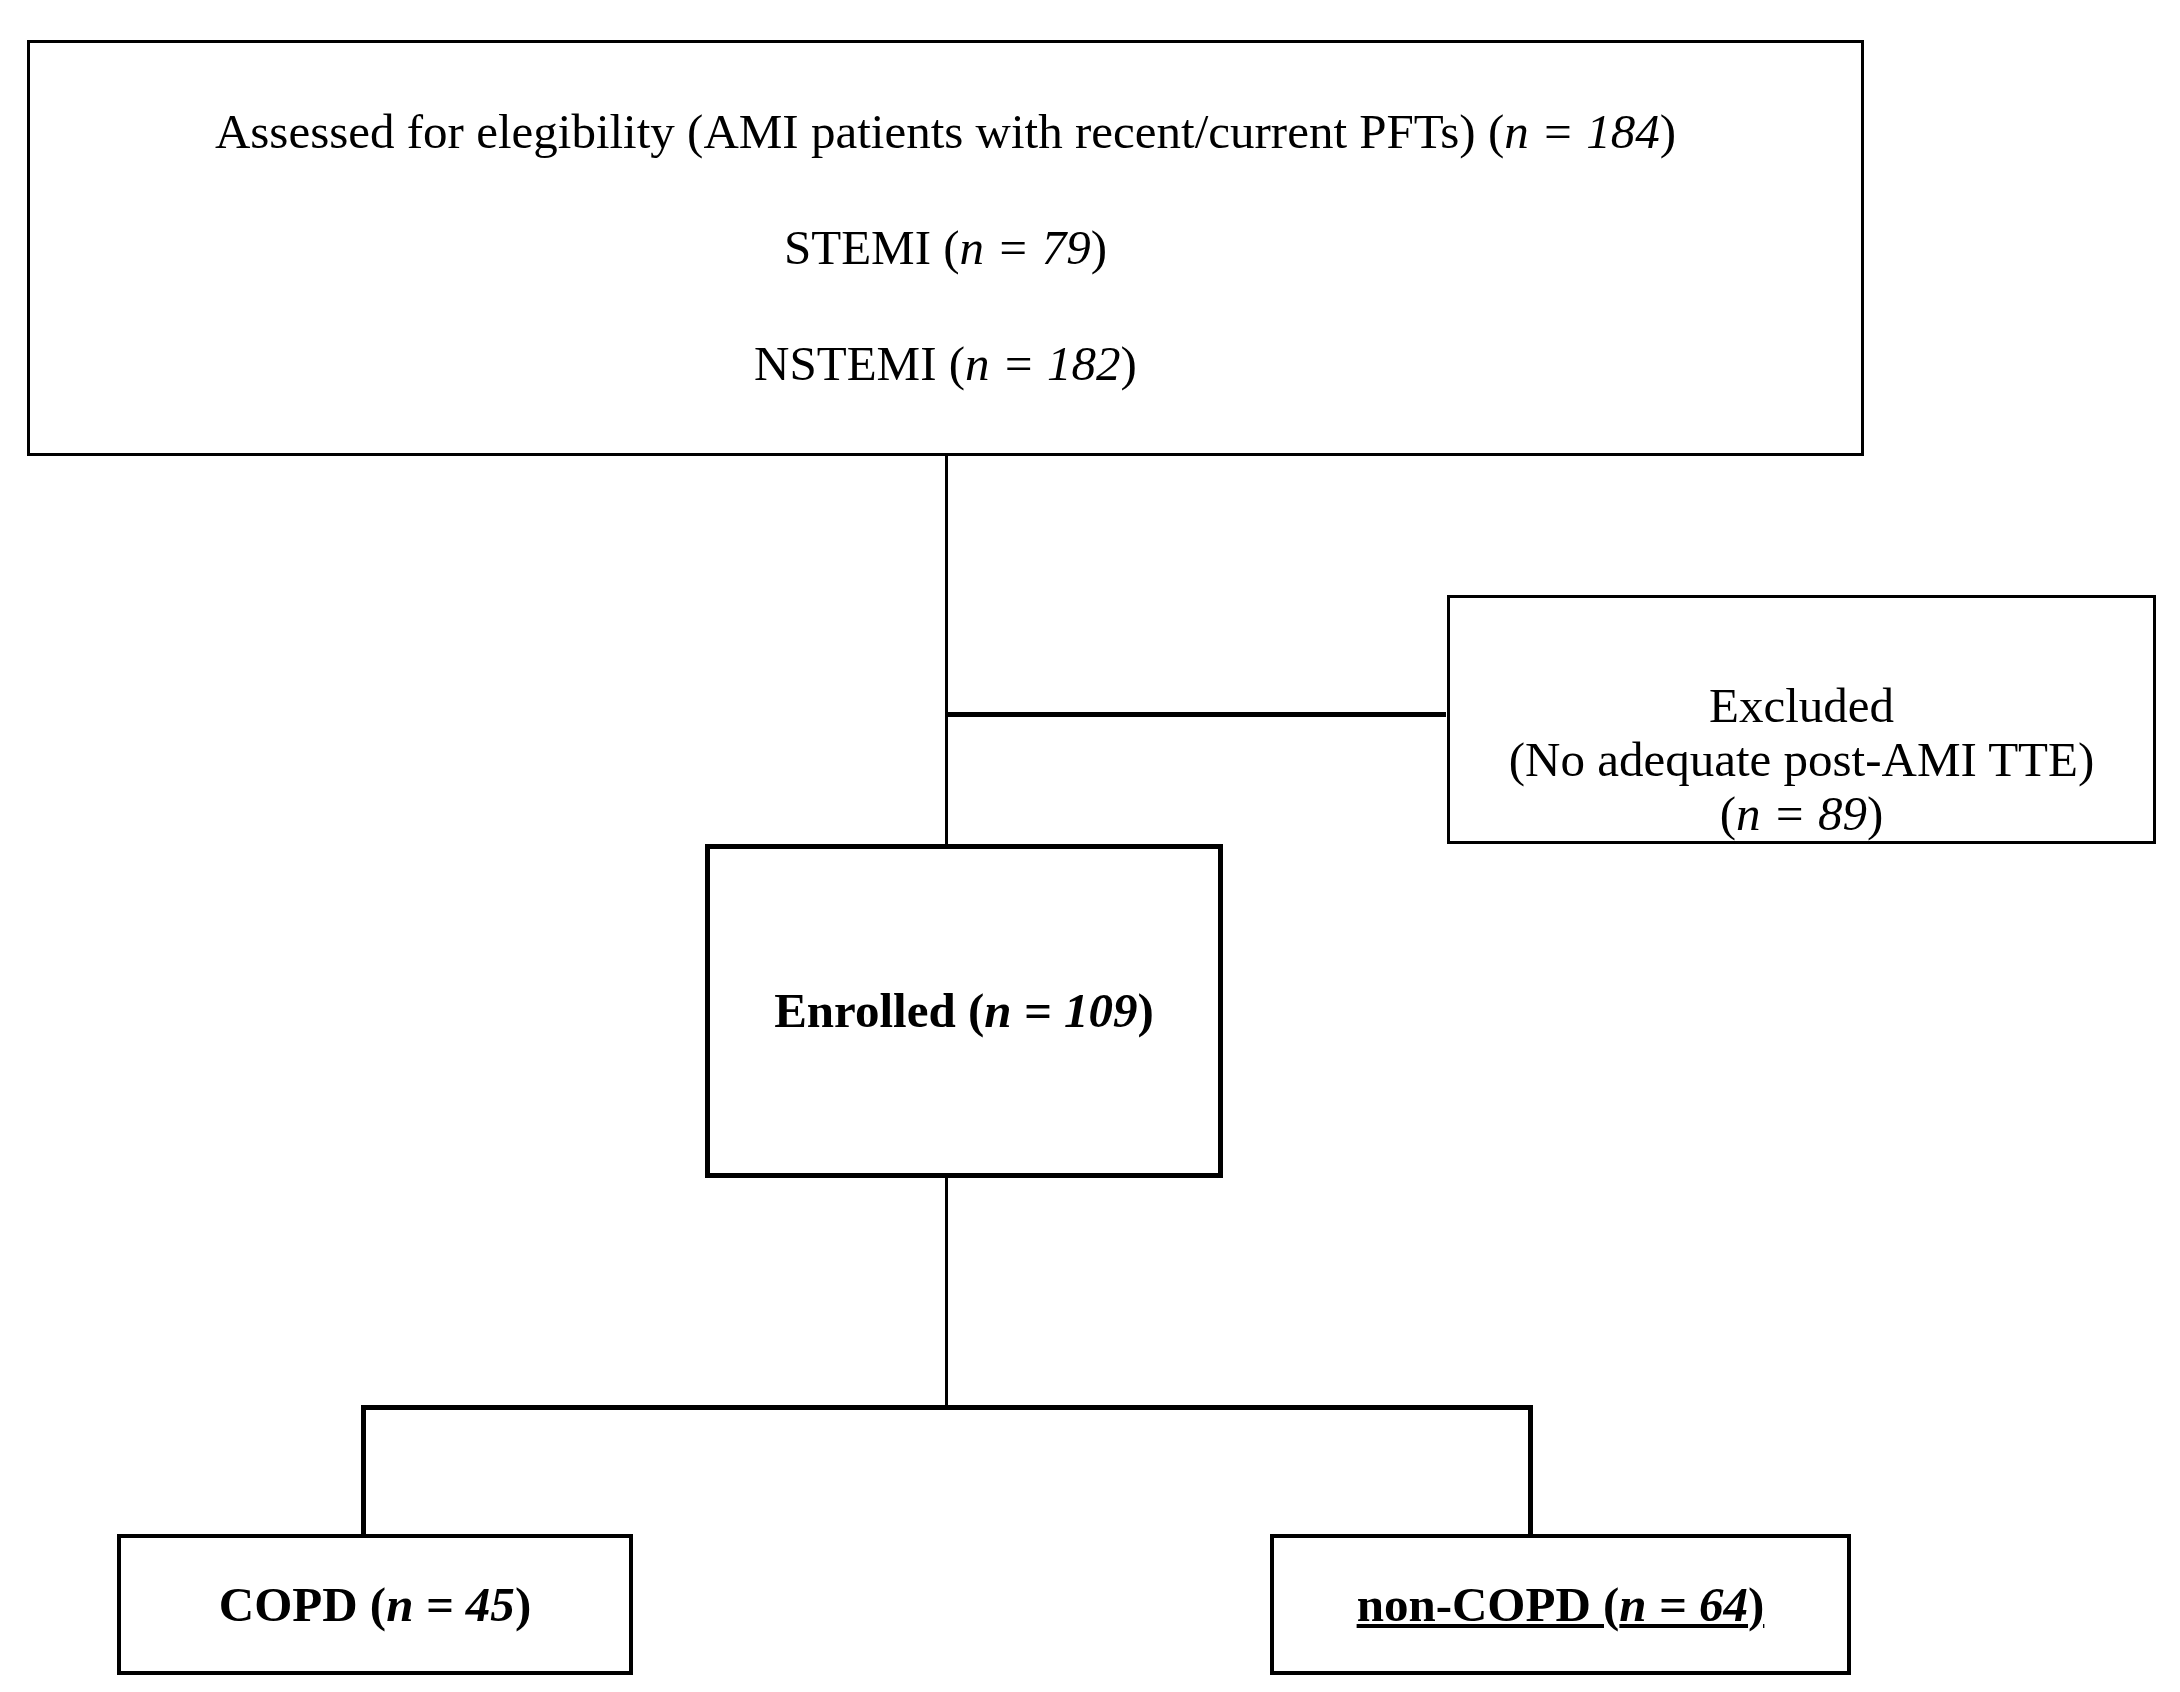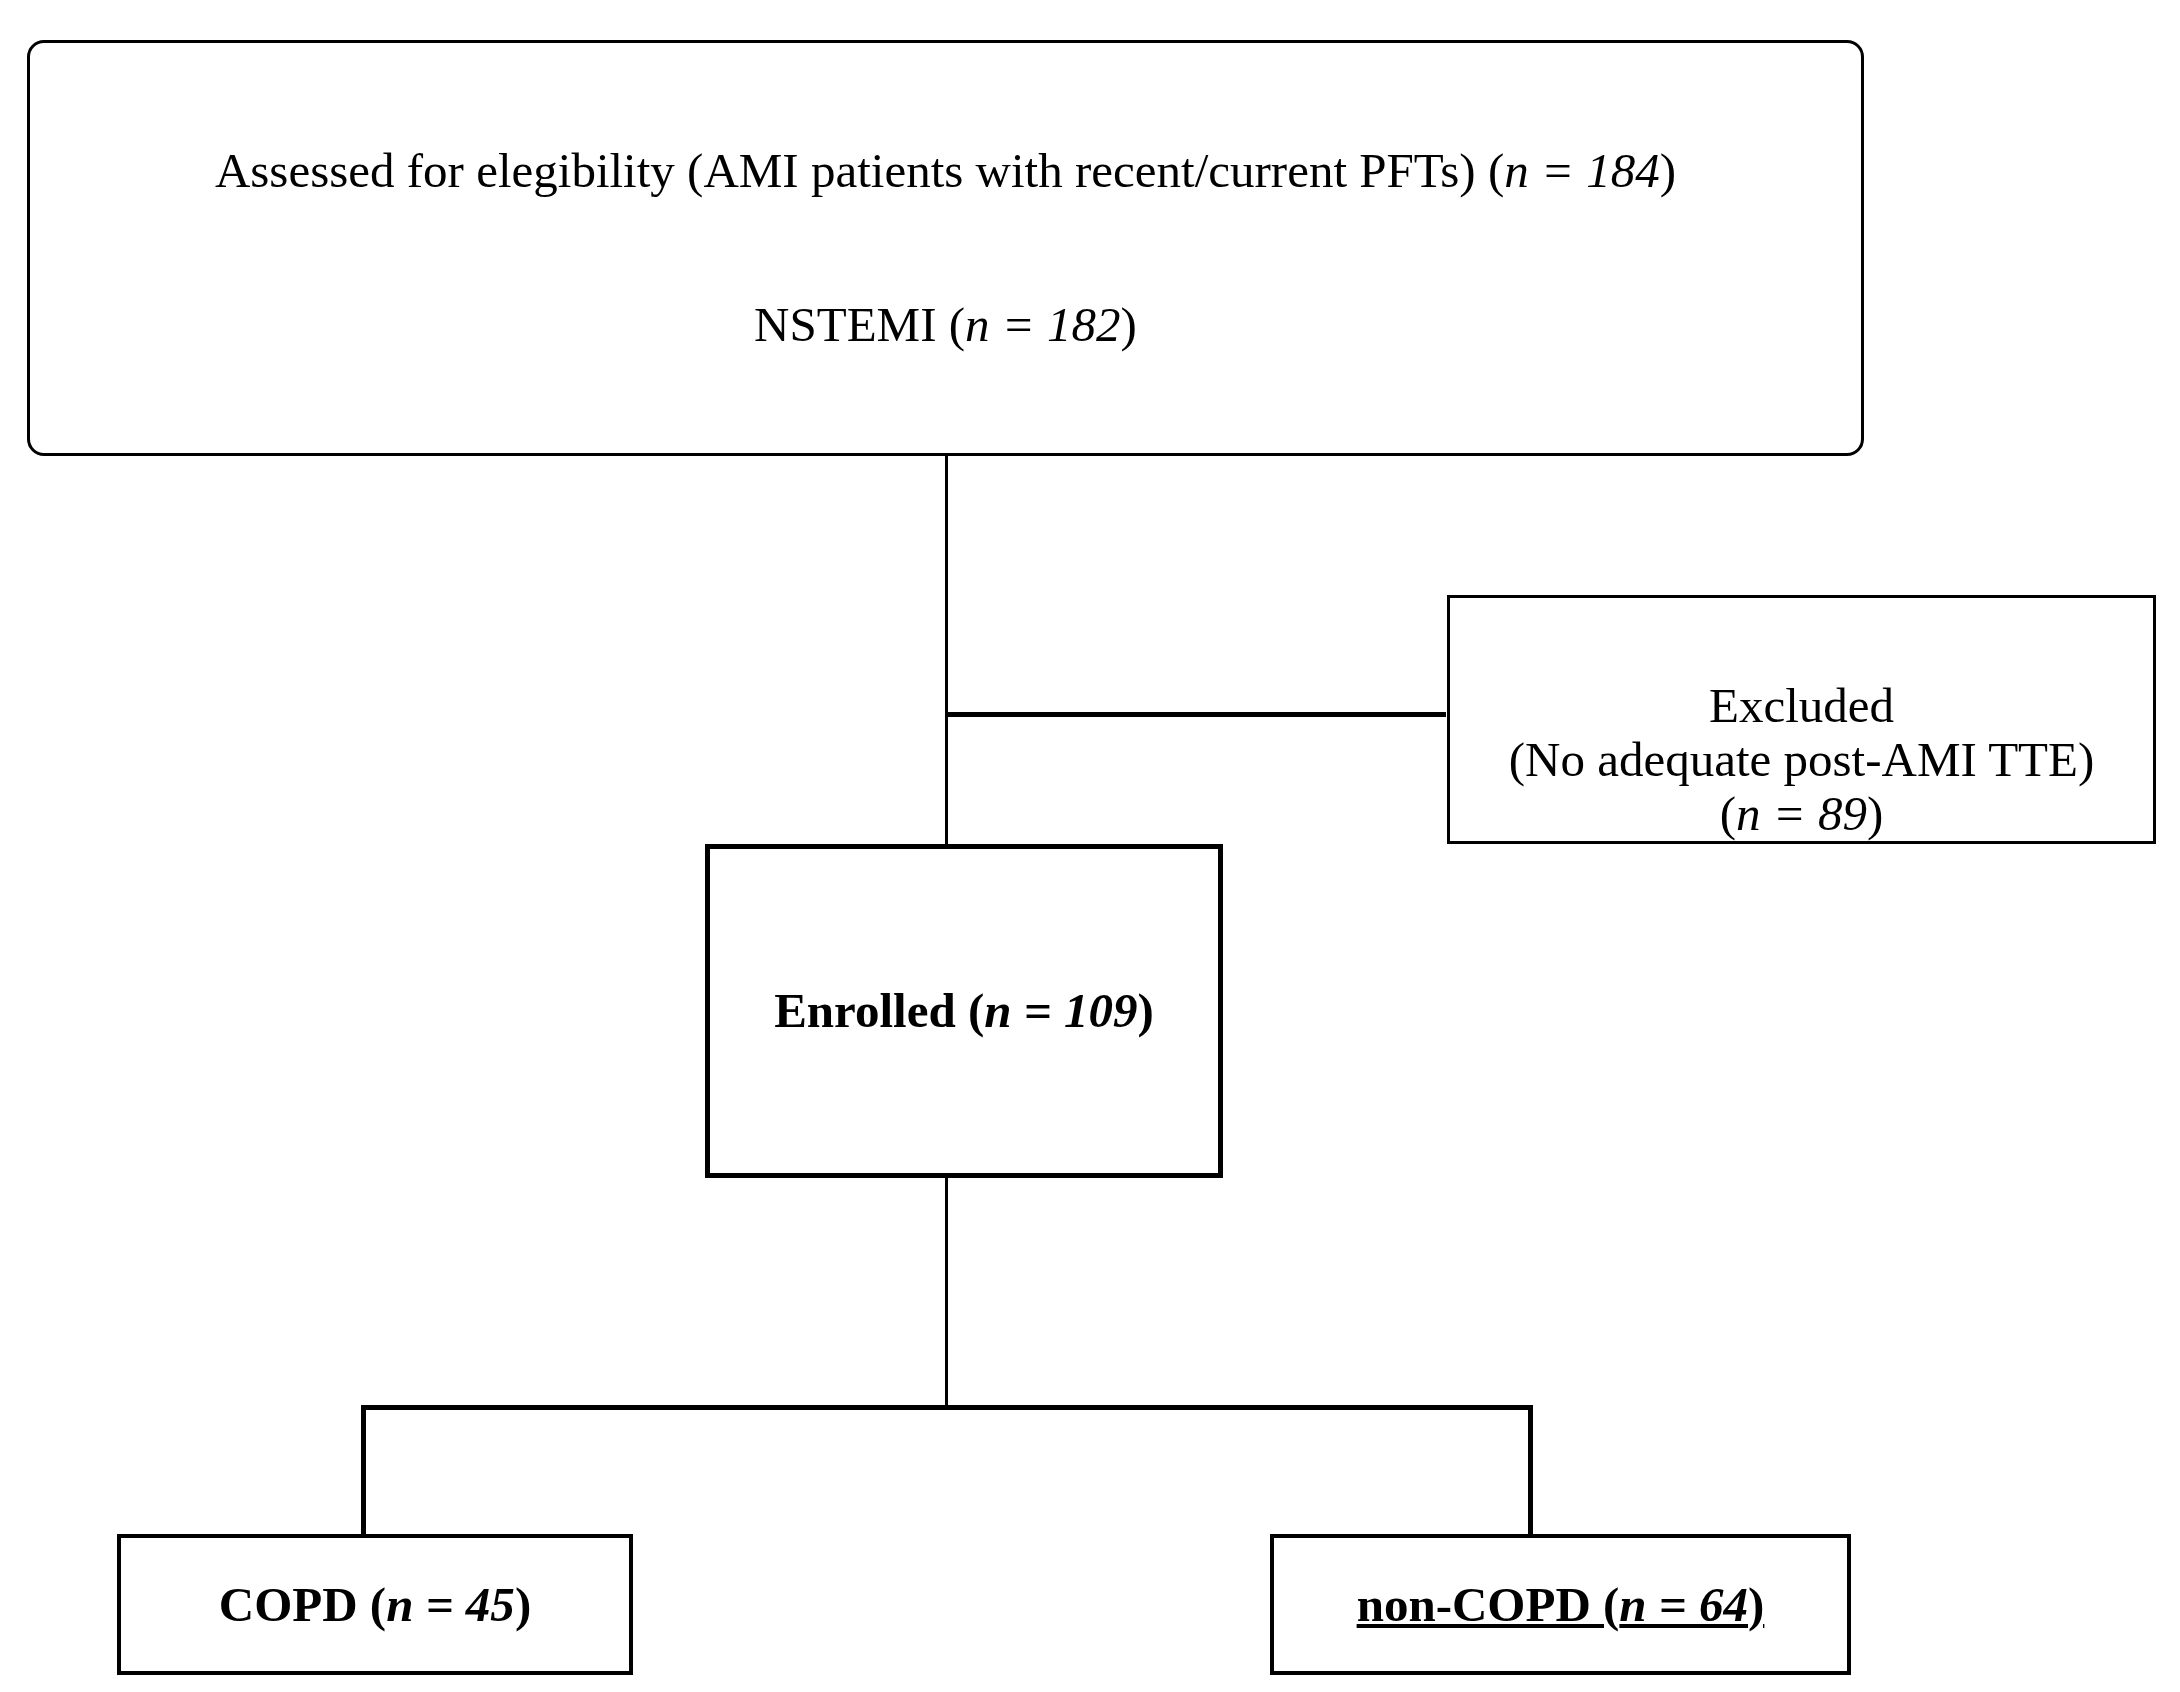--- a/index.html
+++ b/index.html
@@ -27,21 +27,21 @@
     align-items: center;
     text-align: center;
     font-size: 49px;
     line-height: 1.1;
     padding: 0 5.6px;
   }
   .fbox .line { white-space: nowrap; }
   .fbox .em { font-style: italic; }
   .fbox .line.bold { font-weight: bold; }
 
-  #box-assessed { left: 27px;   top: 40px;   width: 1837px; height: 416px; border-radius: 17px; }
+  #box-assessed { left: 27px;   top: 40px;   width: 1837px; height: 416px; }
   #box-excluded { left: 1447px; top: 595px;  width: 709px;  height: 249px; justify-content: flex-end; }
   #box-enrolled { left: 705px;  top: 844px;  width: 518px;  height: 334px; border-width: 5.6px; gap: 24px; }
   #box-copd     { left: 117px;  top: 1534px; width: 516px;  height: 141px; border-width: 4.7px; }
   #box-noncopd  { left: 1270px; top: 1534px; width: 581px;  height: 141px; border-width: 4.7px; text-decoration: underline; }
 
   .connector {
     position: absolute;
     background: #000000;
   }
   #conn-v-top      { left: 945px; top: 456px;  width: 2.8px;    height: 390px; }
@@ -58,20 +58,21 @@
 
   <div class="connector" id="conn-v-top"></div>
   <div class="connector" id="conn-h-excluded"></div>
   <div class="connector" id="conn-v-mid"></div>
   <div class="connector" id="conn-h-branch"></div>
   <div class="connector" id="conn-v-left"></div>
   <div class="connector" id="conn-v-right"></div>
 
   <div class="fbox" id="box-assessed">
     <div class="line"><span>Assessed for elegibility (AMI patients with recent/current PFTs) (</span><span class="em">n = 184</span><span>)</span></div>
+    <div class="line"><span>STEMI (</span><span class="em">n = 79</span><span>)</span></div>
     <div class="line"><span>NSTEMI (</span><span class="em">n = 182</span><span>)</span></div>
   </div>
 
   <div class="fbox" id="box-excluded">
     <div class="line"><span>Excluded</span><span class="em"></span><span></span></div>
     <div class="line"><span>(No adequate post-AMI TTE)</span><span class="em"></span><span></span></div>
     <div class="line"><span>(</span><span class="em">n = 89</span><span>)</span></div>
   </div>
 
   <div class="fbox" id="box-enrolled">

